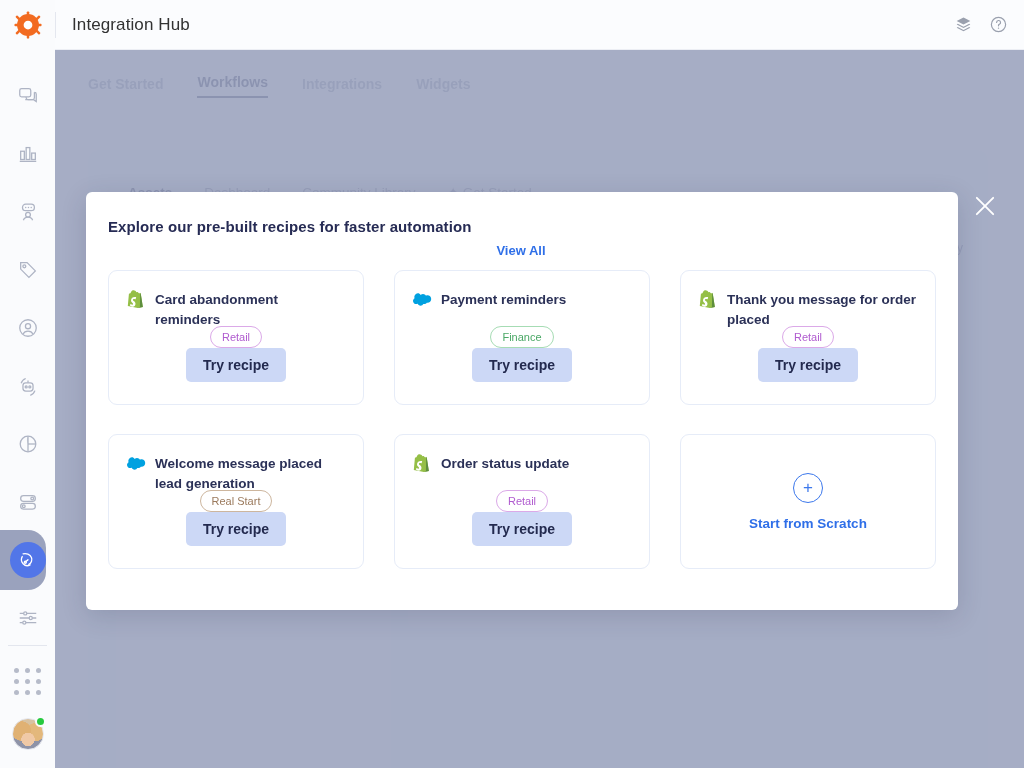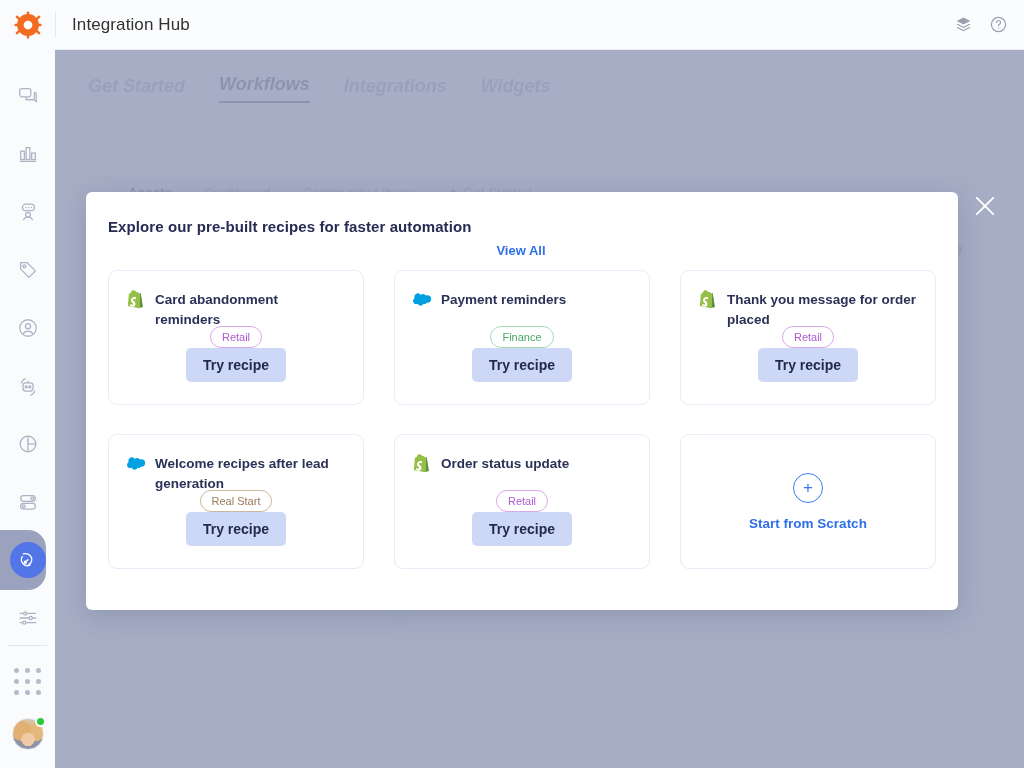--- a/index.html
+++ b/index.html
@@ -73,21 +73,21 @@
   #topbar-actions svg { display:block; }
 
   
   #page {
     position: absolute; left: 55px; top: 50px; width: 969px; height: 718px;
     background: #ffffff; overflow: hidden;
   }
   #nav-tabs {
     position: absolute; left: 33px; top: 24px; display: flex; align-items: flex-end; gap: 34px;
   }
-  .nav-tab { font-size: 18px; font-weight: bold; color: #8f96a8; padding-bottom: 6px; font-style: italic; }
+  .nav-tab { font-size: 14px; font-weight: bold; color: #8f96a8; padding-bottom: 6px; }
   .nav-tab.active { color: #262b54; border-bottom: 2px solid #262b54; }
 
   #panel {
     position: absolute; left: 33px; top: 100px; width: 900px; height: 640px;
     background: #f7f8fb; border-radius: 10px 10px 0 0;
   }
   #sub-tabs { position: absolute; left: 40px; top: 34px; display: flex; gap: 32px; align-items: center; }
   .sub-tab { font-size: 13.5px; color: #7d869c; }
   .sub-tab.active { color: #2b3157; font-weight: bold; }
   #sub-underline { position: absolute; left: 50px; top: 62px; width: 36px; height: 4px; background: #d2662f; border-radius: 3px; }
@@ -457,21 +457,21 @@
         </div>
       </div>
 
       <div class="recipe-card">
         <div class="recipe-head">
           <span class="recipe-icon">
             <svg width="19" height="14" viewBox="0 0 24 17" style="margin-top:3px">
               <path d="M9.7 2.1a4.2 4.2 0 0 1 3-1.3c1.6 0 3 .9 3.7 2.2.6-.3 1.3-.4 2-.4 2.6 0 4.6 2.1 4.6 4.7s-2.1 4.7-4.6 4.7c-.3 0-.6 0-.9-.1a3.4 3.4 0 0 1-3 1.8c-.5 0-1-.1-1.4-.3a3.9 3.9 0 0 1-3.6 2.3c-1.6 0-3-1-3.6-2.4-.3.1-.6.1-.9.1A3.9 3.9 0 0 1 0 9.6c0-1.4.8-2.7 2-3.4a4.5 4.5 0 0 1 4.1-6.1c1.5 0 2.8.7 3.6 2z" fill="#00a1e0"></path>
             </svg>
           </span>
-          <span class="recipe-name">Welcome recipes after lead generation</span>
+          <span class="recipe-name">Welcome message placed lead generation</span>
         </div>
         <div class="recipe-foot">
           <span class="tag tag-realestate">Real Start</span>
           <button class="try-btn">Try recipe</button>
         </div>
       </div>
 
       <div class="recipe-card">
         <div class="recipe-head">
           <span class="recipe-icon">

